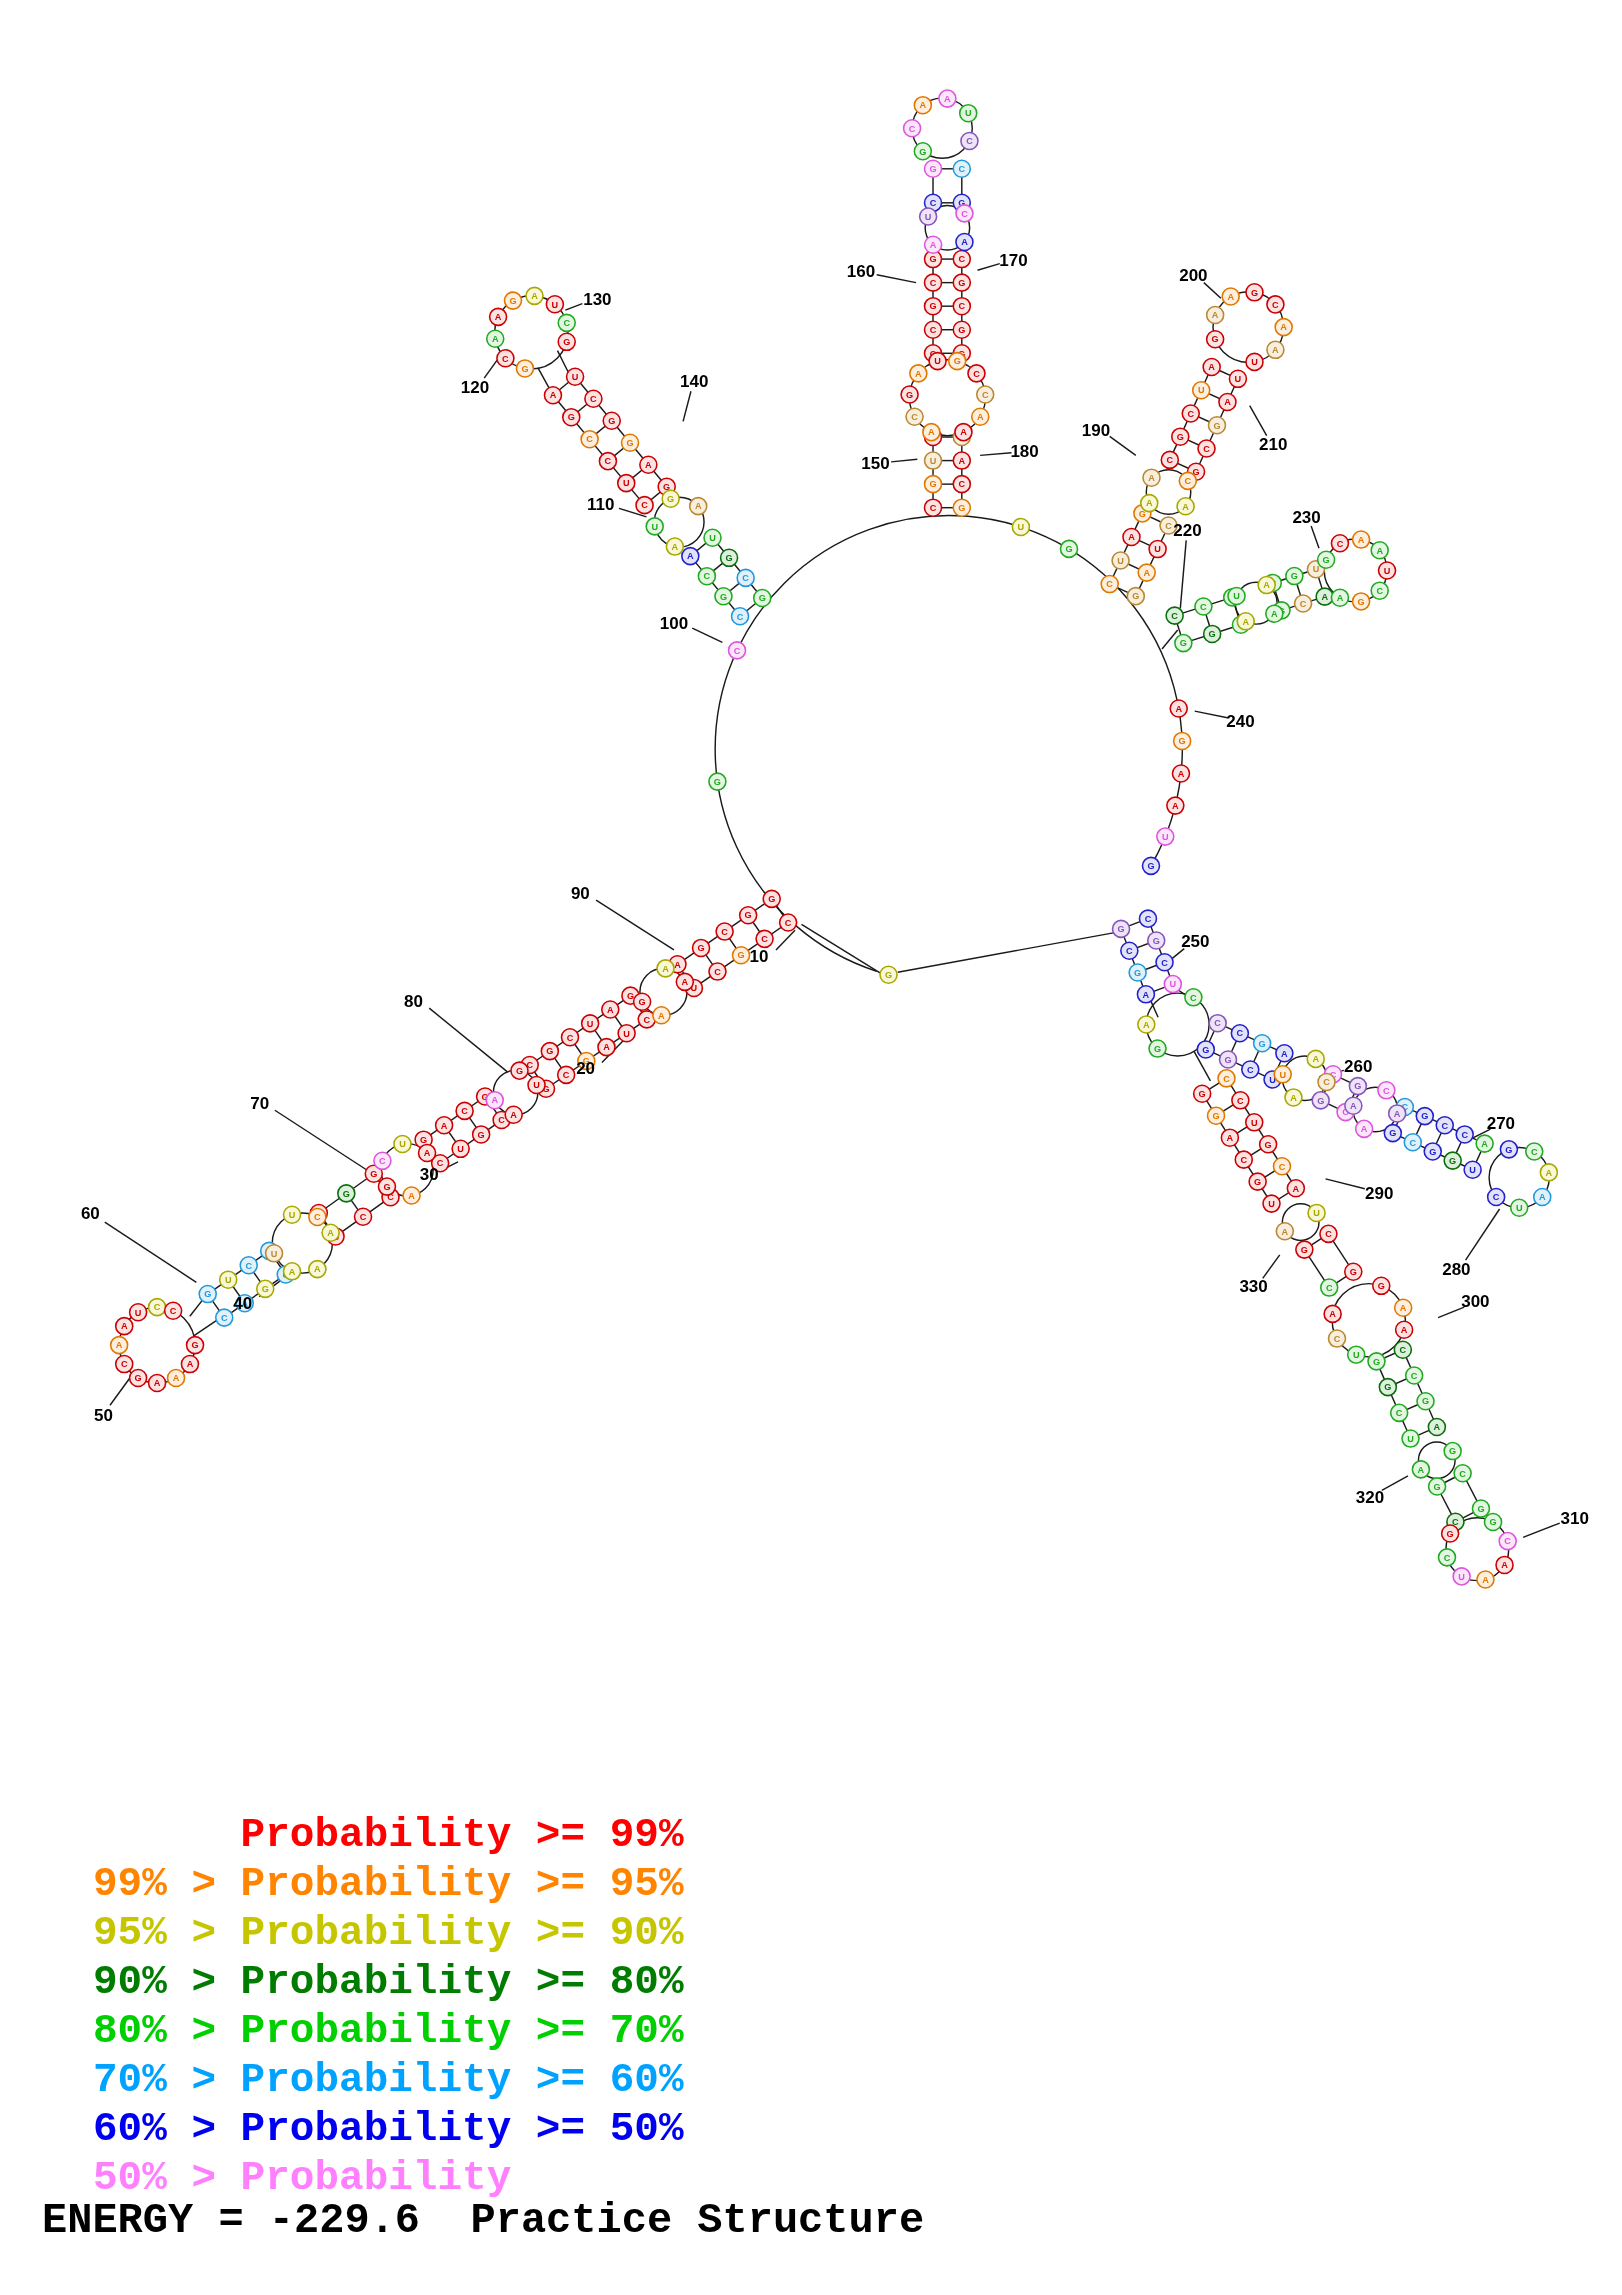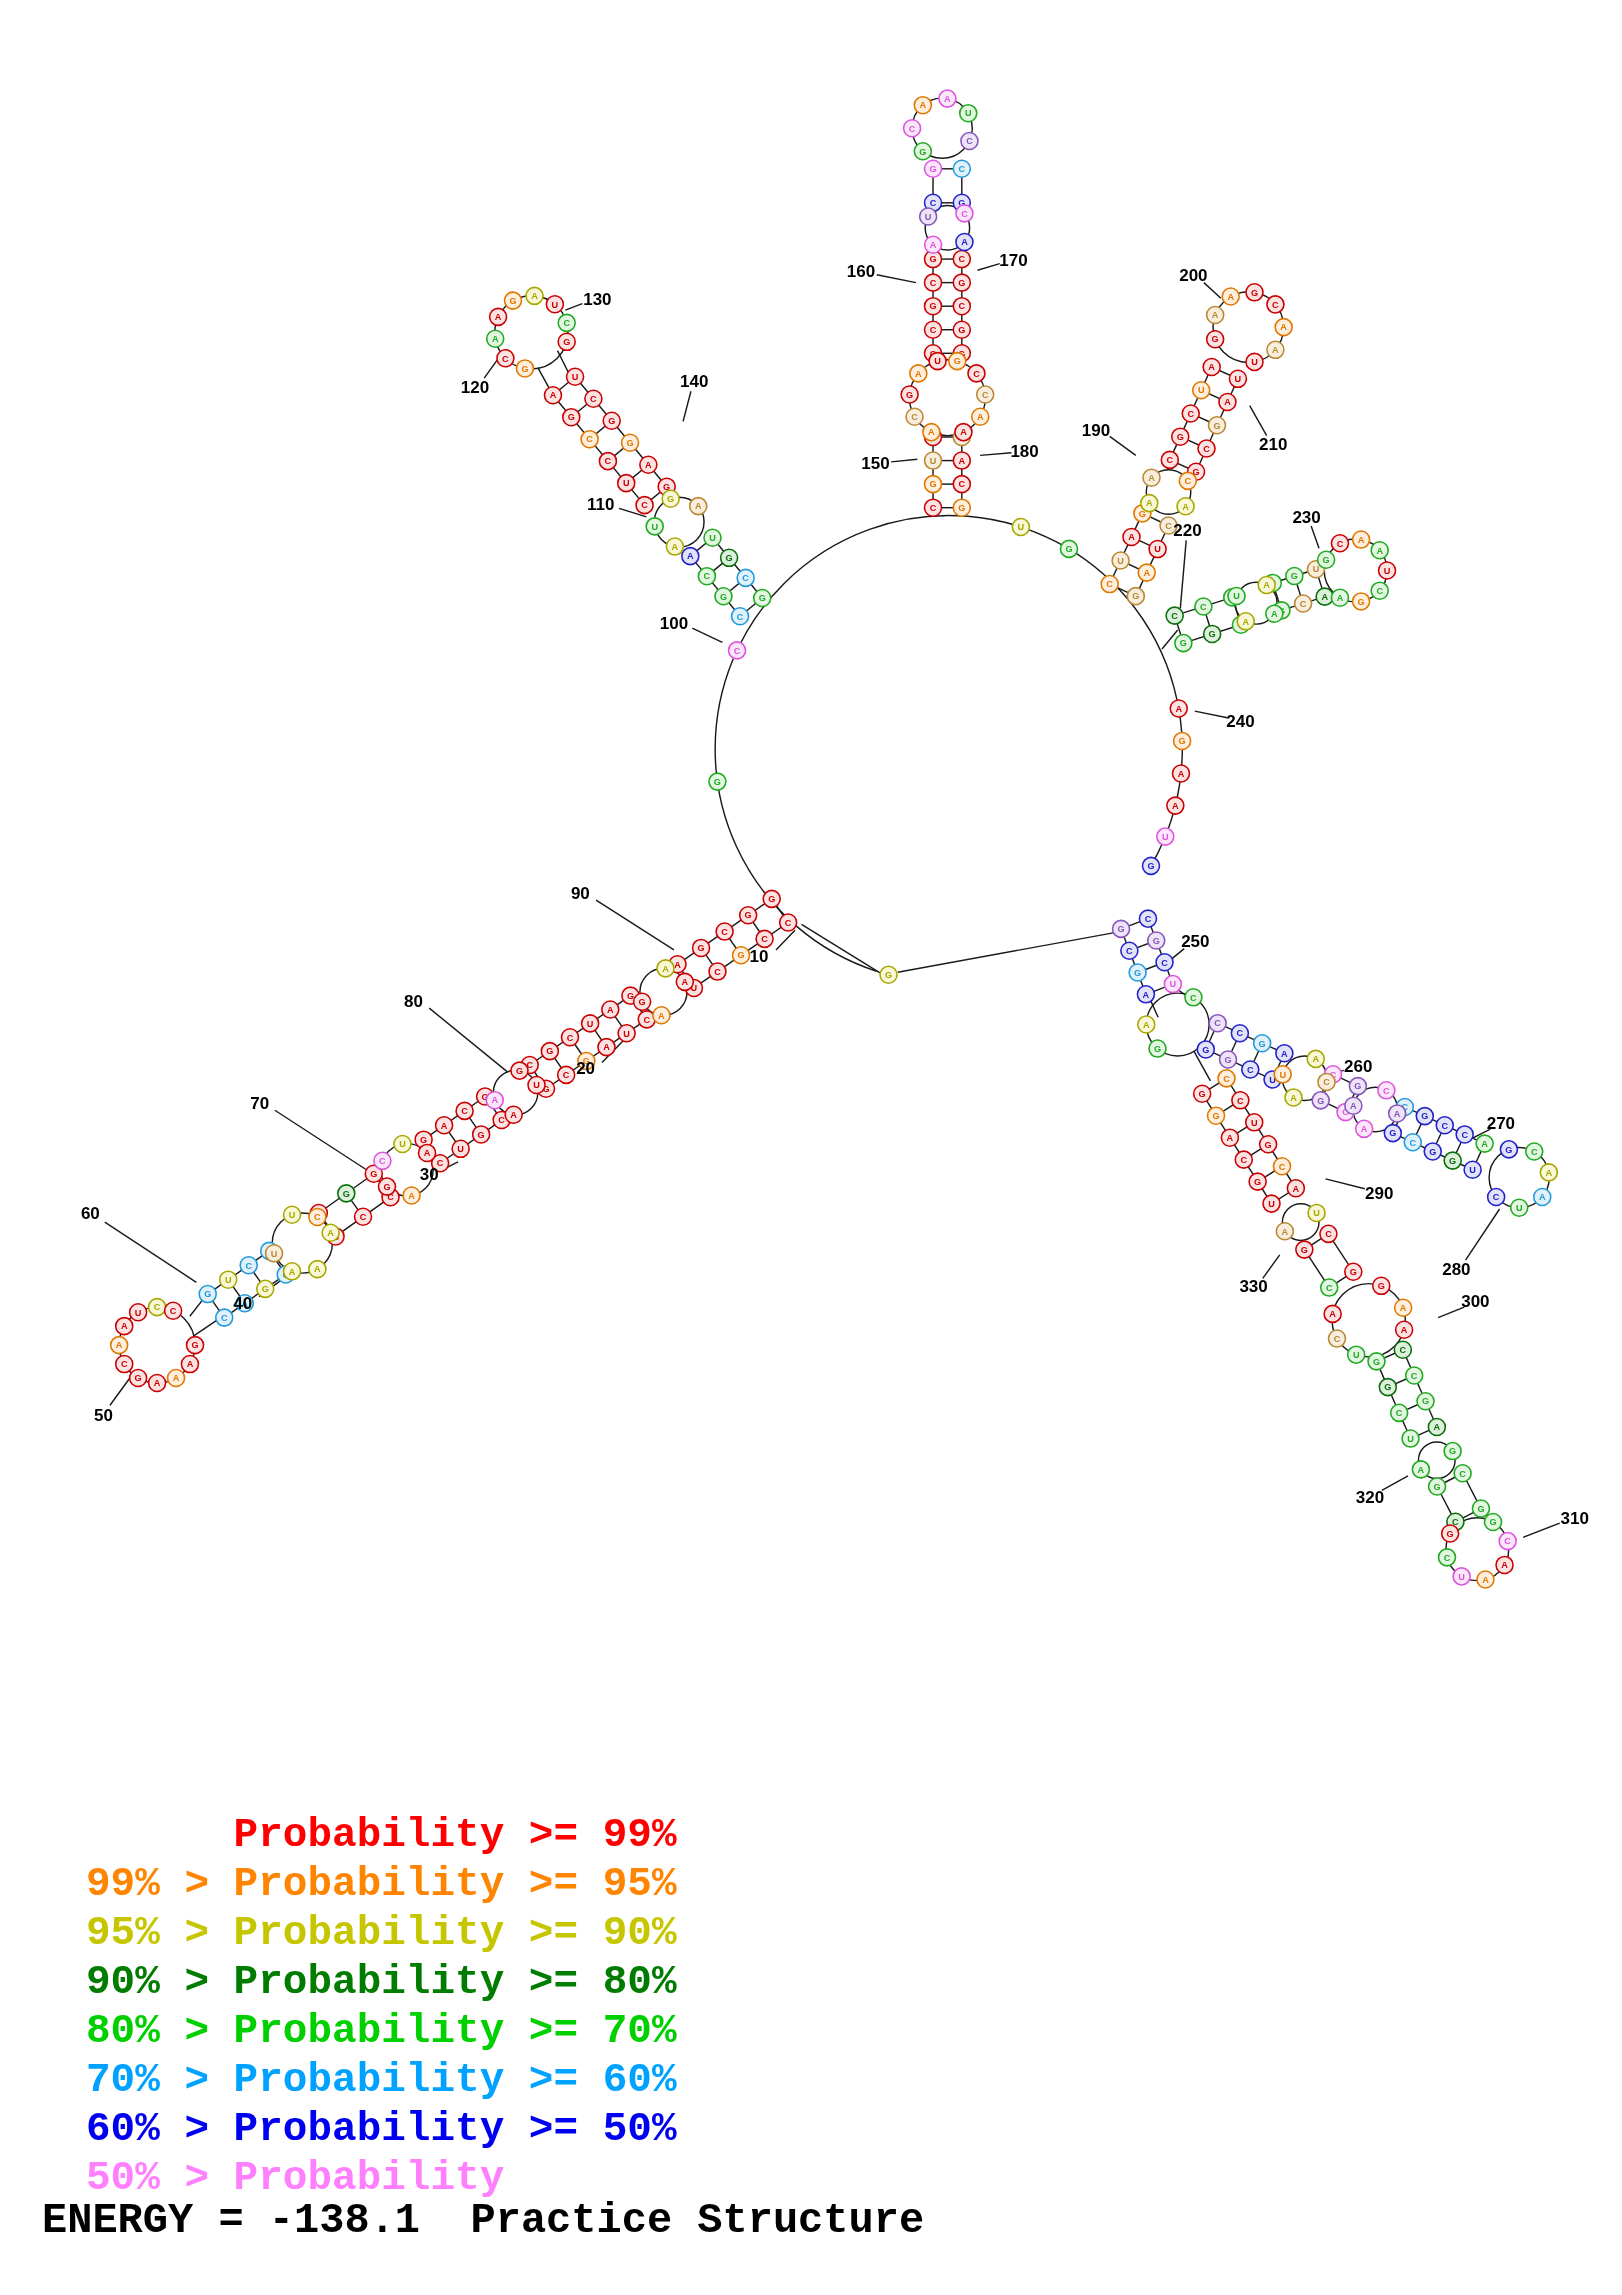--- a/index.html
+++ b/index.html
@@ -4,21 +4,21 @@
 <title>RNA Probability Structure Plot</title>
 <style>
   html,body{margin:0;padding:0;}
   body{
     width:1622px;height:2295px;background:#ffffff;position:relative;
     font-family:"Liberation Sans",sans-serif;overflow:hidden;
   }
   #structure-wrap{position:absolute;left:0;top:0;width:1622px;height:1701px;}
   svg{display:block;}
   #legend{
-    position:absolute;left:86px;top:1811px;
+    position:absolute;left:93px;top:1811px;
     font-family:"Liberation Mono","DejaVu Sans Mono",monospace;
     font-weight:bold;font-size:41px;line-height:49px;white-space:pre;
   }
   .legend-line{white-space:pre;}
   #energy{
     position:absolute;left:42px;top:2197px;color:#000;
     font-family:"Liberation Mono","DejaVu Sans Mono",monospace;
     font-weight:bold;font-size:42px;white-space:pre;
   }
 </style>
@@ -871,14 +871,14 @@
         <text x="2255" y="1998" text-anchor="middle" font-size="26" font-weight="bold" fill="#000" font-family="Liberation Sans, sans-serif">300</text>
         <text x="2407" y="2329" text-anchor="middle" font-size="26" font-weight="bold" fill="#000" font-family="Liberation Sans, sans-serif">310</text>
         <text x="2094" y="2297" text-anchor="middle" font-size="26" font-weight="bold" fill="#000" font-family="Liberation Sans, sans-serif">320</text>
         <text x="1916" y="1975" text-anchor="middle" font-size="26" font-weight="bold" fill="#000" font-family="Liberation Sans, sans-serif">330</text>
       </g>
     </svg>
 </div>
 
 <div id="legend"><div class="legend-line" style="color: rgb(255, 0, 0);">      Probability &gt;= 99%</div><div class="legend-line" style="color: rgb(255, 132, 0);">99% &gt; Probability &gt;= 95%</div><div class="legend-line" style="color: rgb(198, 198, 0);">95% &gt; Probability &gt;= 90%</div><div class="legend-line" style="color: rgb(0, 125, 0);">90% &gt; Probability &gt;= 80%</div><div class="legend-line" style="color: rgb(0, 208, 0);">80% &gt; Probability &gt;= 70%</div><div class="legend-line" style="color: rgb(0, 162, 255);">70% &gt; Probability &gt;= 60%</div><div class="legend-line" style="color: rgb(0, 0, 240);">60% &gt; Probability &gt;= 50%</div><div class="legend-line" style="color: rgb(255, 128, 255);">50% &gt; Probability</div></div>
 
-<div id="energy">ENERGY = -138.1  Practice Structure</div>
+<div id="energy">ENERGY = -229.6  Practice Structure</div>
 
 
 </body></html>

